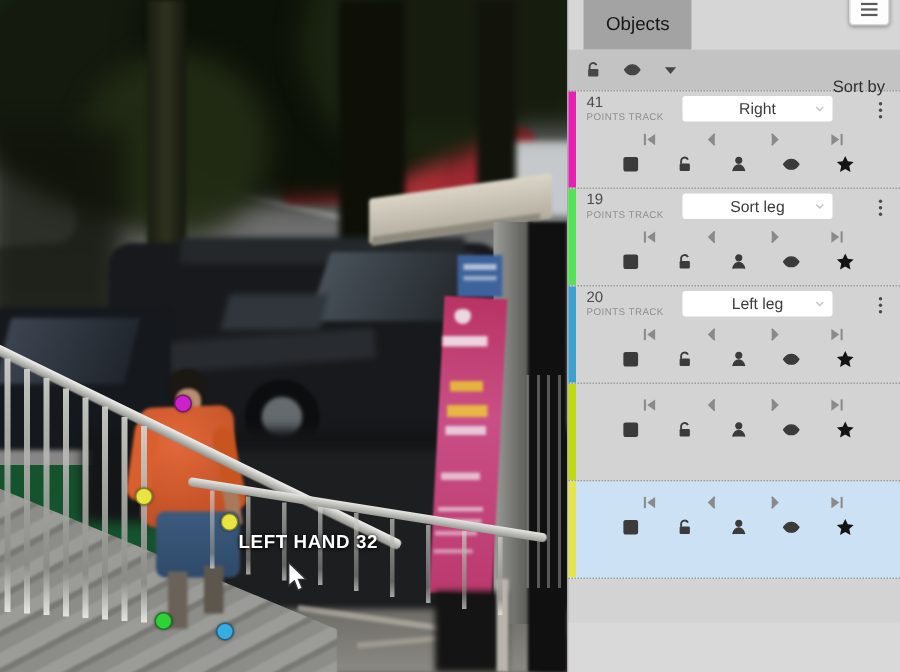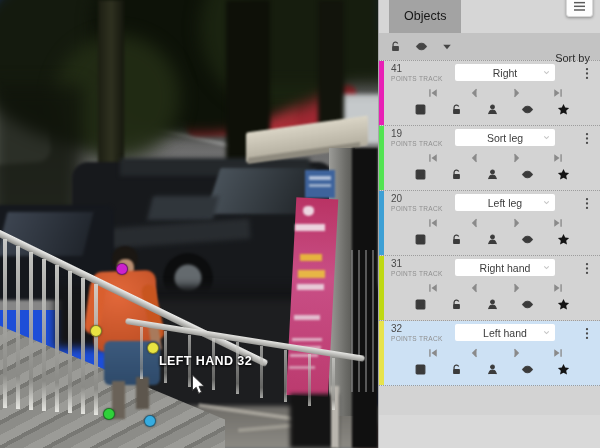--- a/index.html
+++ b/index.html
@@ -1,18 +1,18 @@
 <!DOCTYPE html>
 <html><head>
 <meta charset="utf-8">
 <style>
   html,body{margin:0;padding:0;background:#888;}
   .app{position:relative;width:600px;height:448px;overflow:hidden;font-family:"Liberation Sans",sans-serif;background:#6e6e6e;}
   
-  .canvas{position:absolute;left:0;top:0;width:378px;height:448px;overflow:hidden;background:#1d4ed8;}
+  .canvas{position:absolute;left:0;top:0;width:378px;height:448px;overflow:hidden;background:#14532d;}
   .ly{position:absolute;}
   .overlay{position:absolute;inset:0;}
   .dot{position:absolute;width:10px;height:10px;border-radius:50%;border:1px solid rgba(10,10,10,.45);box-shadow:0 0 2px rgba(0,0,0,.5);}
   .active-label{position:absolute;left:159px;top:354px;color:#fff;font-size:12.5px;font-weight:bold;letter-spacing:.4px;text-shadow:0 1px 2px rgba(0,0,0,.85),0 0 3px rgba(0,0,0,.6);white-space:nowrap;}
   .cursor{position:absolute;left:191px;top:375px;}
   .bal{position:absolute;background:linear-gradient(180deg,#d6d6d2,#8a8a86 80%,#eeeee9);opacity:.9;}
   
   .panel{position:absolute;left:378px;top:0;width:222px;height:448px;background:#d3d3d3;border-left:1px solid #a8a8a8;box-sizing:border-box;}
   .tabstrip{height:33px;background:#d6d6d6;display:flex;padding-left:10px;position:relative;}
   .tab{padding:0 15px;line-height:33px;font-size:12.5px;color:#3d3d3d;cursor:default;}
@@ -362,39 +362,20 @@
               <path d="M1.8 8C3.4 5.4 5.5 4 8 4s4.6 1.4 6.2 4C12.6 10.6 10.5 12 8 12S3.4 10.6 1.8 8z"></path>
               <circle cx="8" cy="8" r="1.9"></circle>
             </svg>
       <svg class="ic13 star" viewBox="0 0 16 16">
               <path d="M8 1.2l2.1 4.4 4.8.6-3.6 3.3 1 4.8L8 11.9l-4.3 2.4 1-4.8L1.1 6.2l4.8-.6z"></path>
             </svg>
     </div>
   </div>
         <div class="obj-row">
     <div class="stripe" style="background: rgb(191, 217, 18);"></div>
-    <div class="row-head">
-      <div class="id-block">
-        <div class="obj-id">31</div>
-        <div class="obj-type">POINTS TRACK</div>
-      </div>
-      <div class="label-select">
-        <span>Right hand</span>
-        <svg class="chev" width="9" height="9" viewBox="0 0 16 16" fill="none" stroke="#c4c4c4" stroke-width="1.8">
-                <path d="M4 6l4 4 4-4"></path>
-              </svg>
-      </div>
-      <div class="kebab">
-        <svg viewBox="0 0 16 16">
-                <circle cx="8" cy="3" r="1.3"></circle>
-                <circle cx="8" cy="8" r="1.3"></circle>
-                <circle cx="8" cy="13" r="1.3"></circle>
-              </svg>
-      </div>
-    </div>
     <div class="nav-row">
       <svg class="ic" viewBox="0 0 16 16">
               <rect x="3" y="3" width="1.8" height="10"></rect>
               <path d="M13 3v10L6 8z"></path>
             </svg>
       <svg class="ic" viewBox="0 0 16 16" fill="none" stroke="currentColor" stroke-width="1.7">
               <path d="M10 3L5 8l5 5"></path>
             </svg>
       <svg class="ic" viewBox="0 0 16 16" fill="none" stroke="currentColor" stroke-width="1.7">
               <path d="M6 3l5 5-5 5"></path>
@@ -421,39 +402,20 @@
               <path d="M1.8 8C3.4 5.4 5.5 4 8 4s4.6 1.4 6.2 4C12.6 10.6 10.5 12 8 12S3.4 10.6 1.8 8z"></path>
               <circle cx="8" cy="8" r="1.9"></circle>
             </svg>
       <svg class="ic13 star" viewBox="0 0 16 16">
               <path d="M8 1.2l2.1 4.4 4.8.6-3.6 3.3 1 4.8L8 11.9l-4.3 2.4 1-4.8L1.1 6.2l4.8-.6z"></path>
             </svg>
     </div>
   </div>
         <div class="obj-row selected">
     <div class="stripe" style="background: rgb(231, 227, 76);"></div>
-    <div class="row-head">
-      <div class="id-block">
-        <div class="obj-id">32</div>
-        <div class="obj-type">POINTS TRACK</div>
-      </div>
-      <div class="label-select">
-        <span>Left hand</span>
-        <svg class="chev" width="9" height="9" viewBox="0 0 16 16" fill="none" stroke="#c4c4c4" stroke-width="1.8">
-                <path d="M4 6l4 4 4-4"></path>
-              </svg>
-      </div>
-      <div class="kebab">
-        <svg viewBox="0 0 16 16">
-                <circle cx="8" cy="3" r="1.3"></circle>
-                <circle cx="8" cy="8" r="1.3"></circle>
-                <circle cx="8" cy="13" r="1.3"></circle>
-              </svg>
-      </div>
-    </div>
     <div class="nav-row">
       <svg class="ic" viewBox="0 0 16 16">
               <rect x="3" y="3" width="1.8" height="10"></rect>
               <path d="M13 3v10L6 8z"></path>
             </svg>
       <svg class="ic" viewBox="0 0 16 16" fill="none" stroke="currentColor" stroke-width="1.7">
               <path d="M10 3L5 8l5 5"></path>
             </svg>
       <svg class="ic" viewBox="0 0 16 16" fill="none" stroke="currentColor" stroke-width="1.7">
               <path d="M6 3l5 5-5 5"></path>

